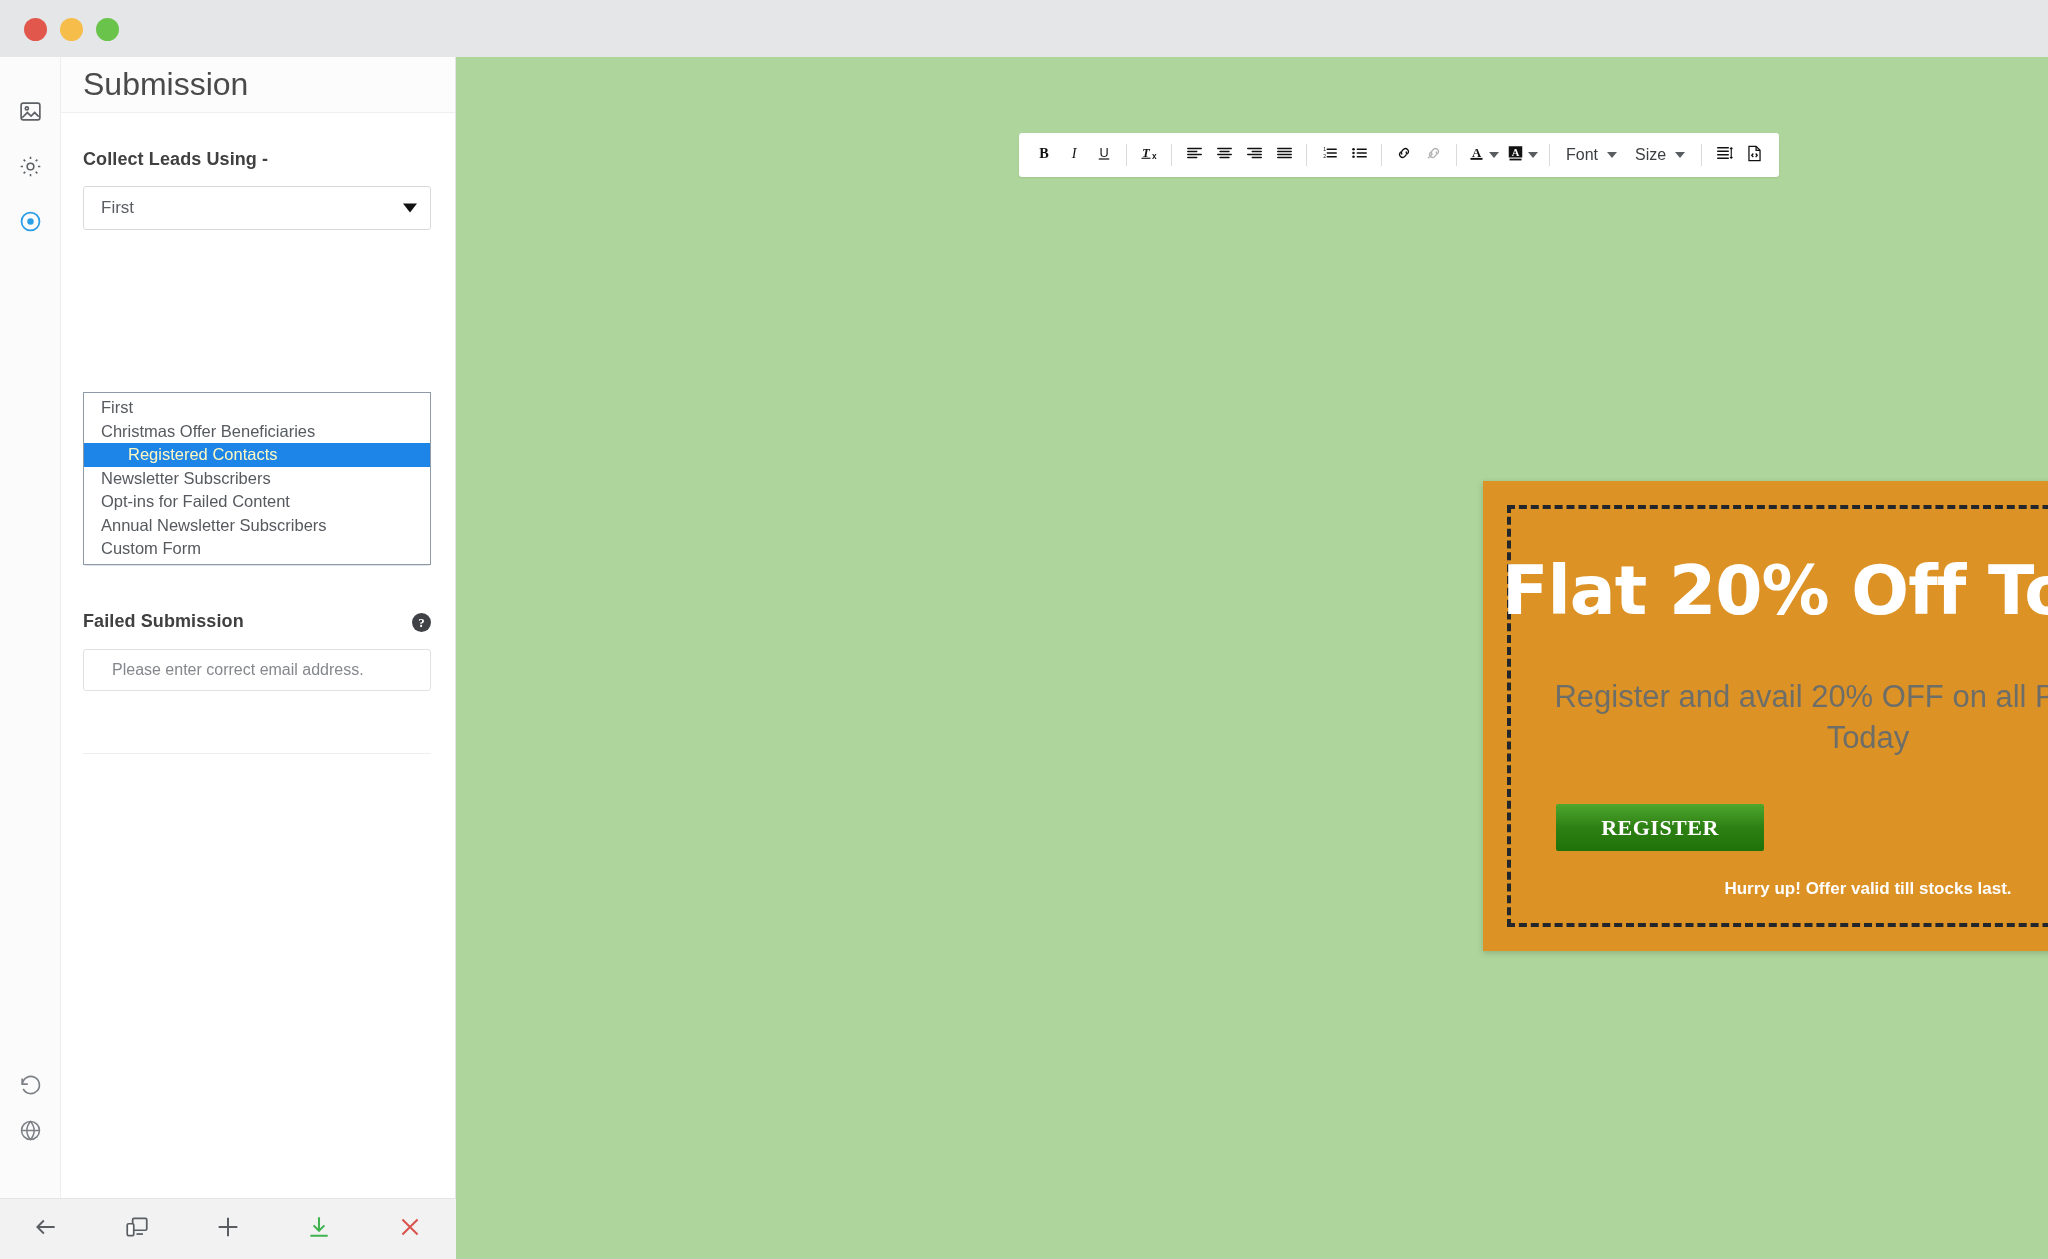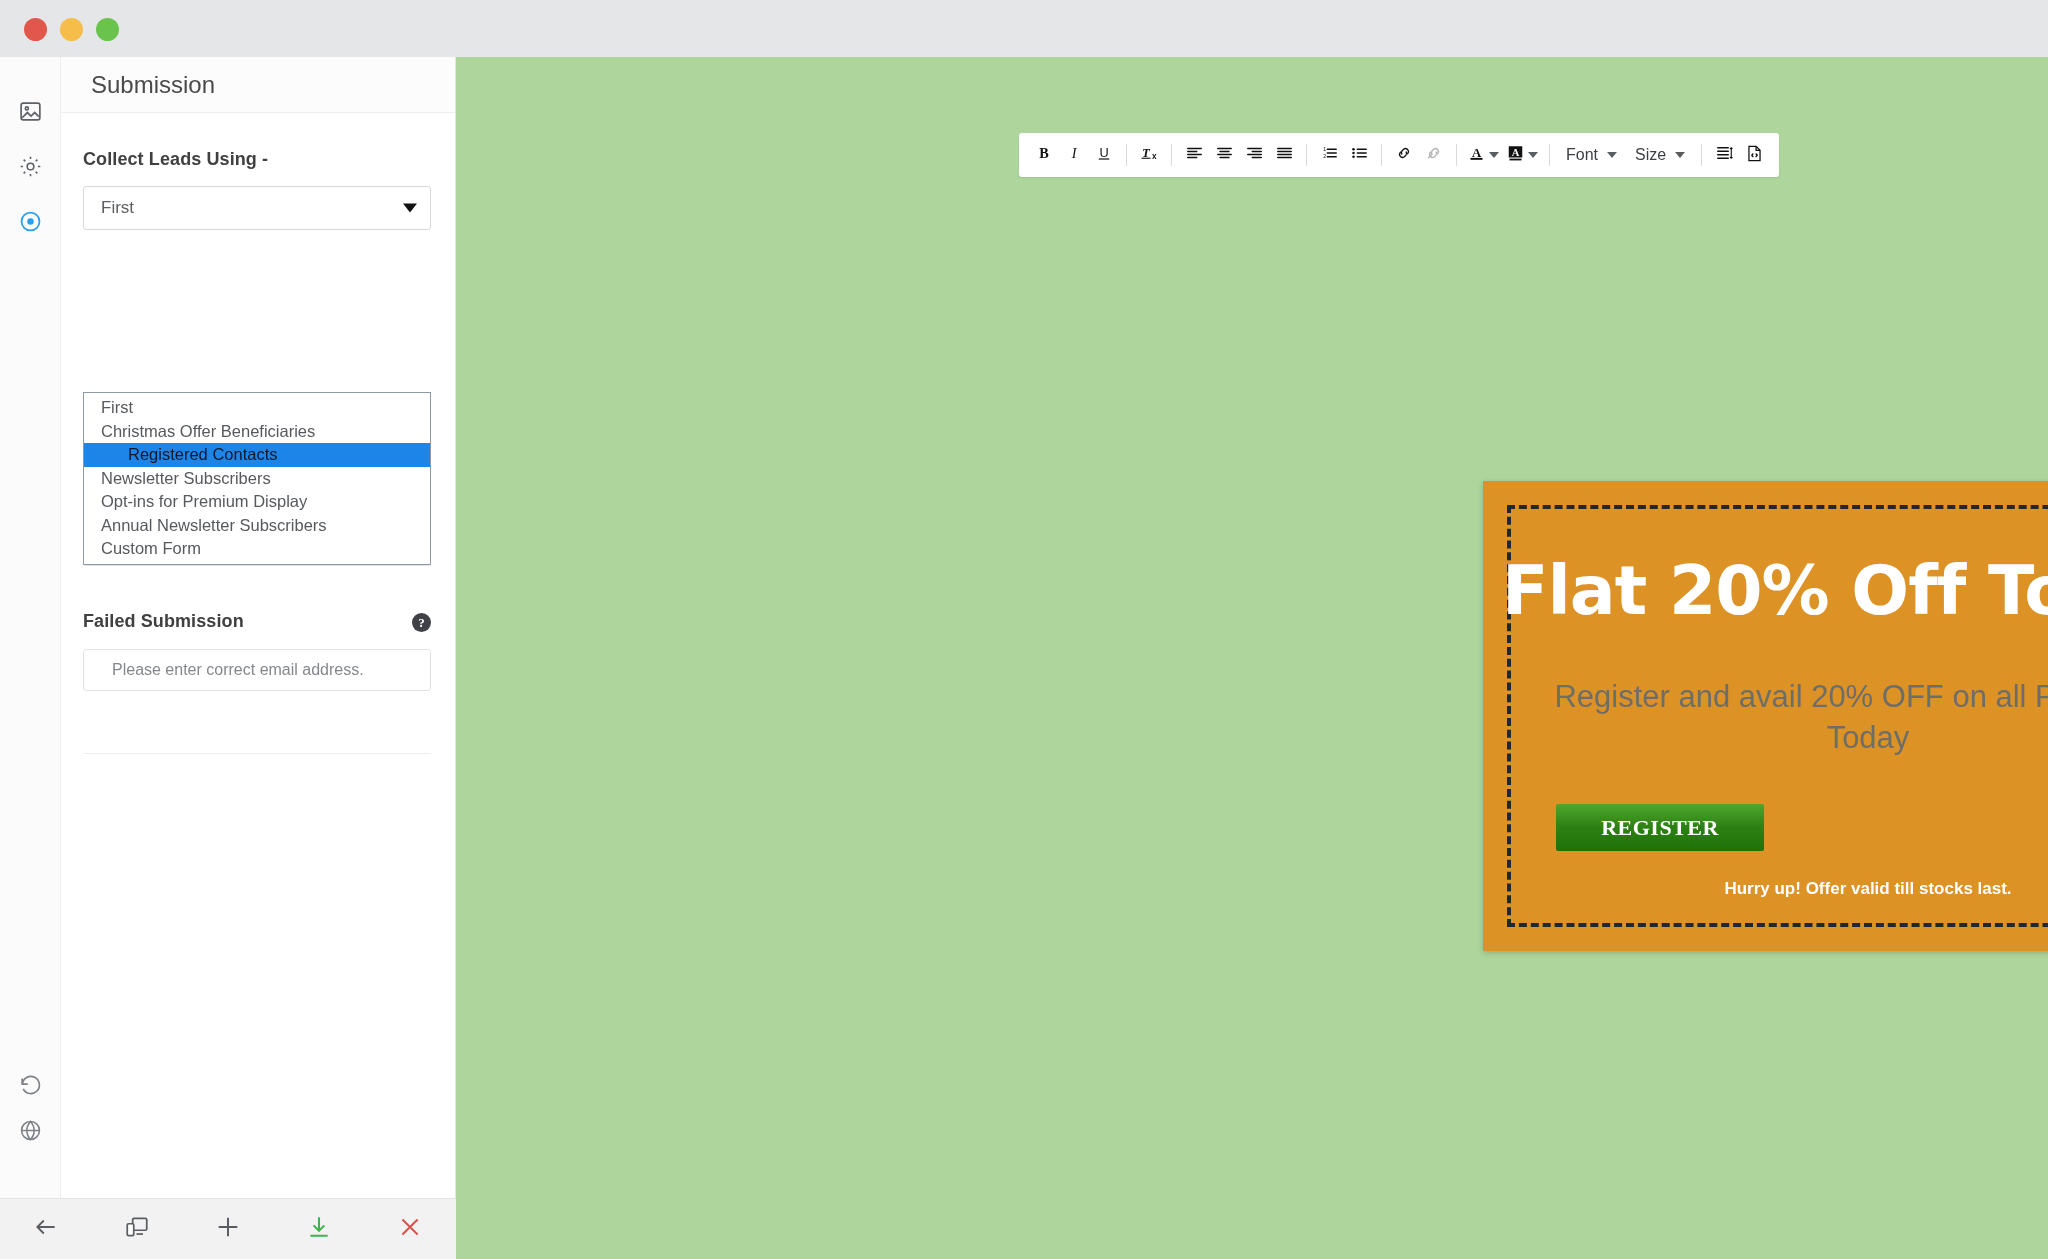--- a/index.html
+++ b/index.html
@@ -37,21 +37,21 @@
   
   #panel {
     position:absolute; left:61px; top:57px; width:395px; height:1141px;
     background:#ffffff; border-right:1px solid #e2e5e8;
   }
   #panel-header {
     height:56px; border-bottom:1px solid #edeff1;
     display:flex; align-items:center; padding-left:22px;
     background:#fcfcfc;
   }
-  #panel-title { font-size:24px; color:#4a4a4a; font-weight:400;margin-left:8px; }
+  #panel-title { font-size:32px; color:#4a4a4a; font-weight:400; }
 
   #panel-body { position:relative; padding:0 22px; }
 
   .field-label {
     font-size:18px; color:#404040; font-weight:bold;
     margin-top:0; letter-spacing:.1px;
   }
 
   .sel-box {
     position:relative; width:348px; height:44px;
@@ -70,21 +70,21 @@
   #dropdown {
     position:absolute; left:22px; top:0; width:348px;
     background:#fff; border:1px solid #8e9aa8;
     z-index:40; padding:3px 0;
   }
   .dd-item {
     height:23.5px; line-height:23.5px;
     padding-left:17px; font-size:16.5px; color:#56595d;
     white-space:nowrap; cursor:pointer;
   }
-  .dd-item.selected { background:#1e85e8; color:#0f172a;padding-left:44px; }
+  .dd-item.selected { background:#1e85e8; color:#fef9c3;padding-left:44px; }
 
   .help-dot {
     width:19px; height:19px; border-radius:50%;
     background:#3f4146; color:#fff; font-size:13px; font-weight:bold;
     display:flex; align-items:center; justify-content:center;
     font-family:"Liberation Serif", serif;
     cursor:pointer; flex:none;
   }
   .label-row { display:flex; align-items:flex-end; justify-content:space-between; width:348px;gap:16px; }
 
@@ -259,21 +259,21 @@
         <span>First</span>
         <span class="sel-caret"></span>
       </div>
 
       
       <div id="dropdown" style="top:243px">
         <div class="dd-item">First</div>
         <div class="dd-item">Christmas Offer Beneficiaries</div>
         <div class="dd-item selected">Registered Contacts</div>
         <div class="dd-item">Newsletter Subscribers</div>
-        <div class="dd-item">Opt-ins for Premium Display</div>
+        <div class="dd-item">Opt-ins for Failed Content</div>
         <div class="dd-item">Annual Newsletter Subscribers</div>
         <div class="dd-item">Custom Form</div>
       </div>
 
       <div class="sel-box" style="margin-top:170px">
         <span>Display a message</span>
         <span class="sel-caret"></span>
       </div>
 
       <div class="label-row" style="margin-top:42px">

